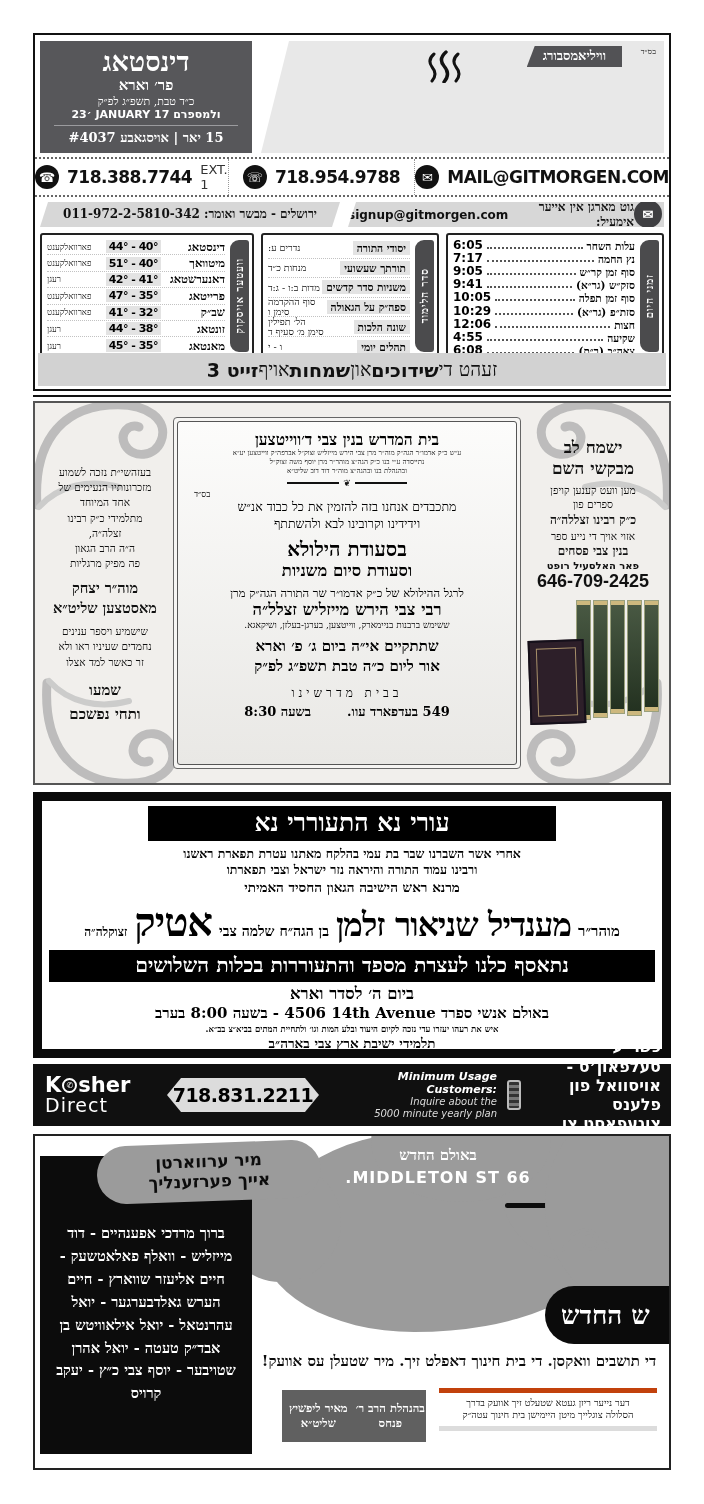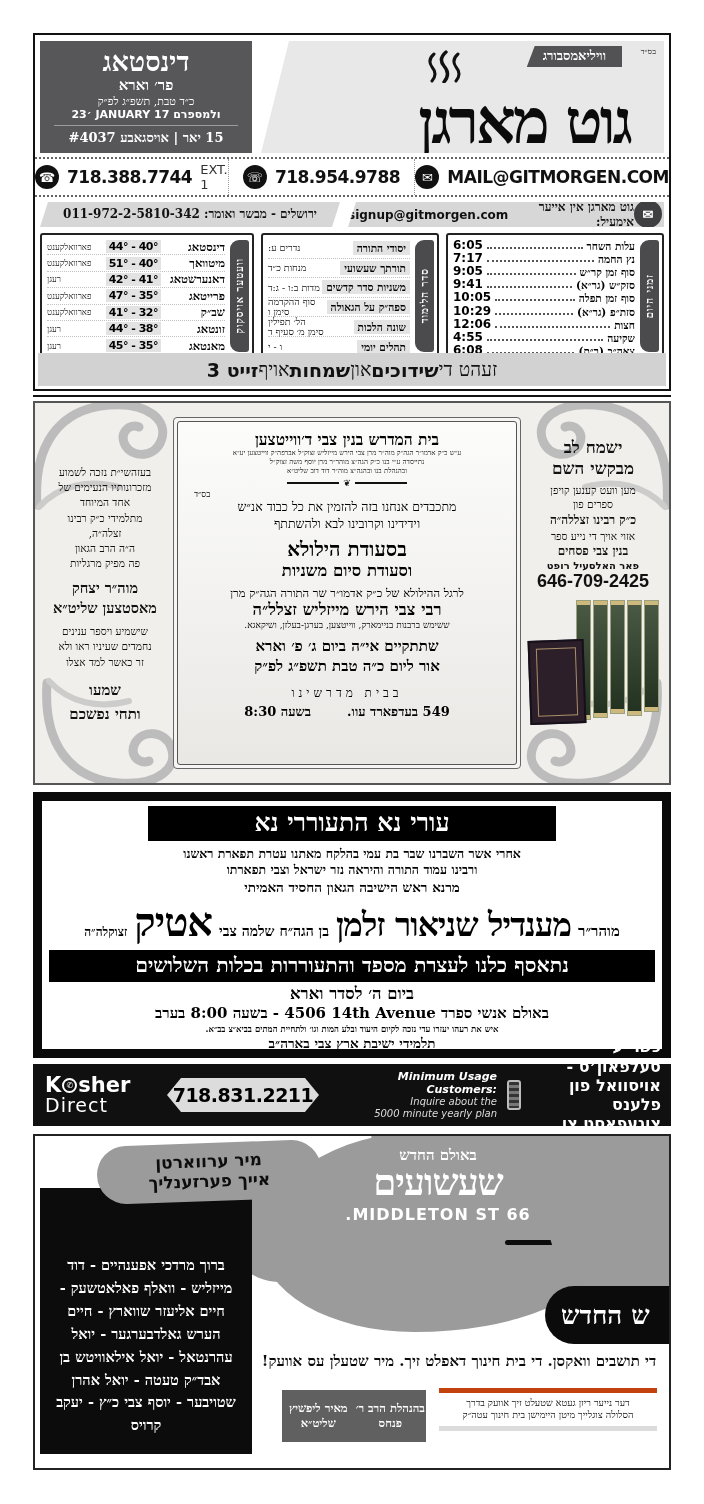--- a/index.html
+++ b/index.html
@@ -127,21 +127,21 @@
   .kd-l2 { font-size:19px; letter-spacing:1px; }
   .kd-ribbon { width:152px; height:34px; background:#dcdcdc; color:#000; display:flex; align-items:center; justify-content:center; font-family:"DejaVu Sans", sans-serif; font-weight:bold; font-size:19px; clip-path:polygon(14px 0,calc(100% - 14px) 0,100% 50%,calc(100% - 14px) 100%,14px 100%,0 50%); letter-spacing:-0.5px; }
   .kd-mid { width:168px; text-align:right; font-family:"DejaVu Sans", sans-serif; font-style:italic; line-height:1.15; }
   .kd-mid .m1 { font-weight:bold; font-size:11px; }
   .kd-mid .m2 { font-size:10px; color:#ddd; }
   .kd-phoneicon { width:14px; height:30px; border:2px solid #bbb; border-radius:3px; background:repeating-linear-gradient(180deg,#333 0 3px,#777 3px 6px); flex:none; }
   .kd-right { flex:1; direction:rtl; text-align:right; font-family:"DejaVu Sans", sans-serif; font-weight:bold; font-size:16px; line-height:1.2; }
 
   
   .bottom-ad { position:absolute; left:33px; top:1134px; width:638px; height:336px; border:2px solid #222; background:#fff; overflow:hidden; }
-  .blk-panel { position:absolute; left:5px; top:52px; width:212px; bottom:14px; background:#0c0c0c; }
+  .blk-panel { position:absolute; left:5px; top:20px; width:212px; bottom:14px; background:#0c0c0c; }
   .names { position:absolute; left:14px; right:14px; top:66px; color:#fff; direction:rtl; text-align:center; font-size:14.5px; font-weight:bold; line-height:1.58; }
   .gray-pill { position:absolute; left:62px; top:7px; width:224px; height:58px; background:#9b9b9b; border-radius:32px; display:flex; flex-direction:column; align-items:center; justify-content:center; color:#0d0d0d; font-family:"DejaVu Sans", sans-serif; font-weight:bold; font-size:17px; line-height:1.15; transform:rotate(-2deg); direction:rtl; }
   .cloud { position:absolute; left:216px; top:-34px; width:414px; height:236px; }
   .cloud .c { position:absolute; background:#9b9b9b; border-radius:50%; }
   .cloud-txt { position:absolute; left:0; right:40px; top:44px; text-align:center; color:#fff; direction:rtl; }
   .ct-small { font-size:15px; font-weight:bold; }
   .ct-big { font-size:37px; font-weight:bold; line-height:1.0; letter-spacing:-1px; }
   .ct-addr { font-family:"DejaVu Sans", sans-serif; font-weight:bold; font-size:16px; margin-top:4px; letter-spacing:1px; }
   .ct-line { width:120px; height:5px; background:#0d0d0d; margin:16px 0 0 60px; border-radius:3px; }
   .right-blob { position:absolute; right:-66px; top:-36px; width:190px; height:210px; background:#9b9b9b; border-radius:50%; }
@@ -161,21 +161,20 @@
       <div class="date-box">
         <div class="date-day">דינסטאג</div>
         <div class="date-parsha">פר׳ וארא</div>
         <div class="date-heb">כ״ד טבת, תשפ״ג לפ״ק</div>
         <div class="date-civ">ולמספרם JANUARY 17 ׳23</div>
         <div class="date-issue">15 יאר | אויסגאבע ‎#4037</div>
       </div>
       <div class="logo-area">
         <span class="bsd-corner">בס״ד</span>
         <div class="wmsbg">וויליאמסבורג</div>
-        <div class="logo">גוט מארגן</div>
         <svg class="steam" width="42" height="34" viewBox="0 0 42 34" fill="none">
           <path d="M8 32 q6-7 0-14 q-5-7 2-13" stroke="#111" stroke-width="3" stroke-linecap="round"></path>
           <path d="M20 33 q7-8 0-16 q-6-7 2-14" stroke="#111" stroke-width="3.4" stroke-linecap="round"></path>
           <path d="M32 32 q6-7 0-14 q-5-7 2-13" stroke="#111" stroke-width="3" stroke-linecap="round"></path>
         </svg>
       </div>
     </div>
 
     <div class="contact-row">
       <div class="contact-cell">
@@ -481,21 +480,20 @@
   </div>
 
   <div class="bottom-ad">
     <div class="cloud">
       <div class="c" style="left:10px;top:30px;width:340px;height:200px;border-radius:48% 52% 55% 45% / 55% 60% 40% 45%;"></div>
       <div class="c" style="left:-30px;top:60px;width:120px;height:120px;"></div>
       <div class="c" style="left:250px;top:10px;width:150px;height:150px;"></div>
       <div class="c" style="left:120px;top:-20px;width:180px;height:120px;"></div>
       <div class="cloud-txt">
         <div class="ct-small">באולם החדש</div>
-        <div class="ct-big">שעשועים</div>
         <div class="ct-addr">66 MIDDLETON ST.</div>
         <div class="ct-line"></div>
       </div>
     </div>
     <div class="right-blob"></div>
     <svg class="swirl" width="52" height="34" viewBox="0 0 52 34" fill="none">
       <path d="M4 26 C10 6 28 2 36 10 C44 18 36 28 28 24 C22 21 24 12 32 12 M38 20 C44 16 50 18 48 26" stroke="#9b9b9b" stroke-width="3" stroke-linecap="round"></path>
     </svg>
     <div class="blk-pill">
         <span>ש החדש</span>

